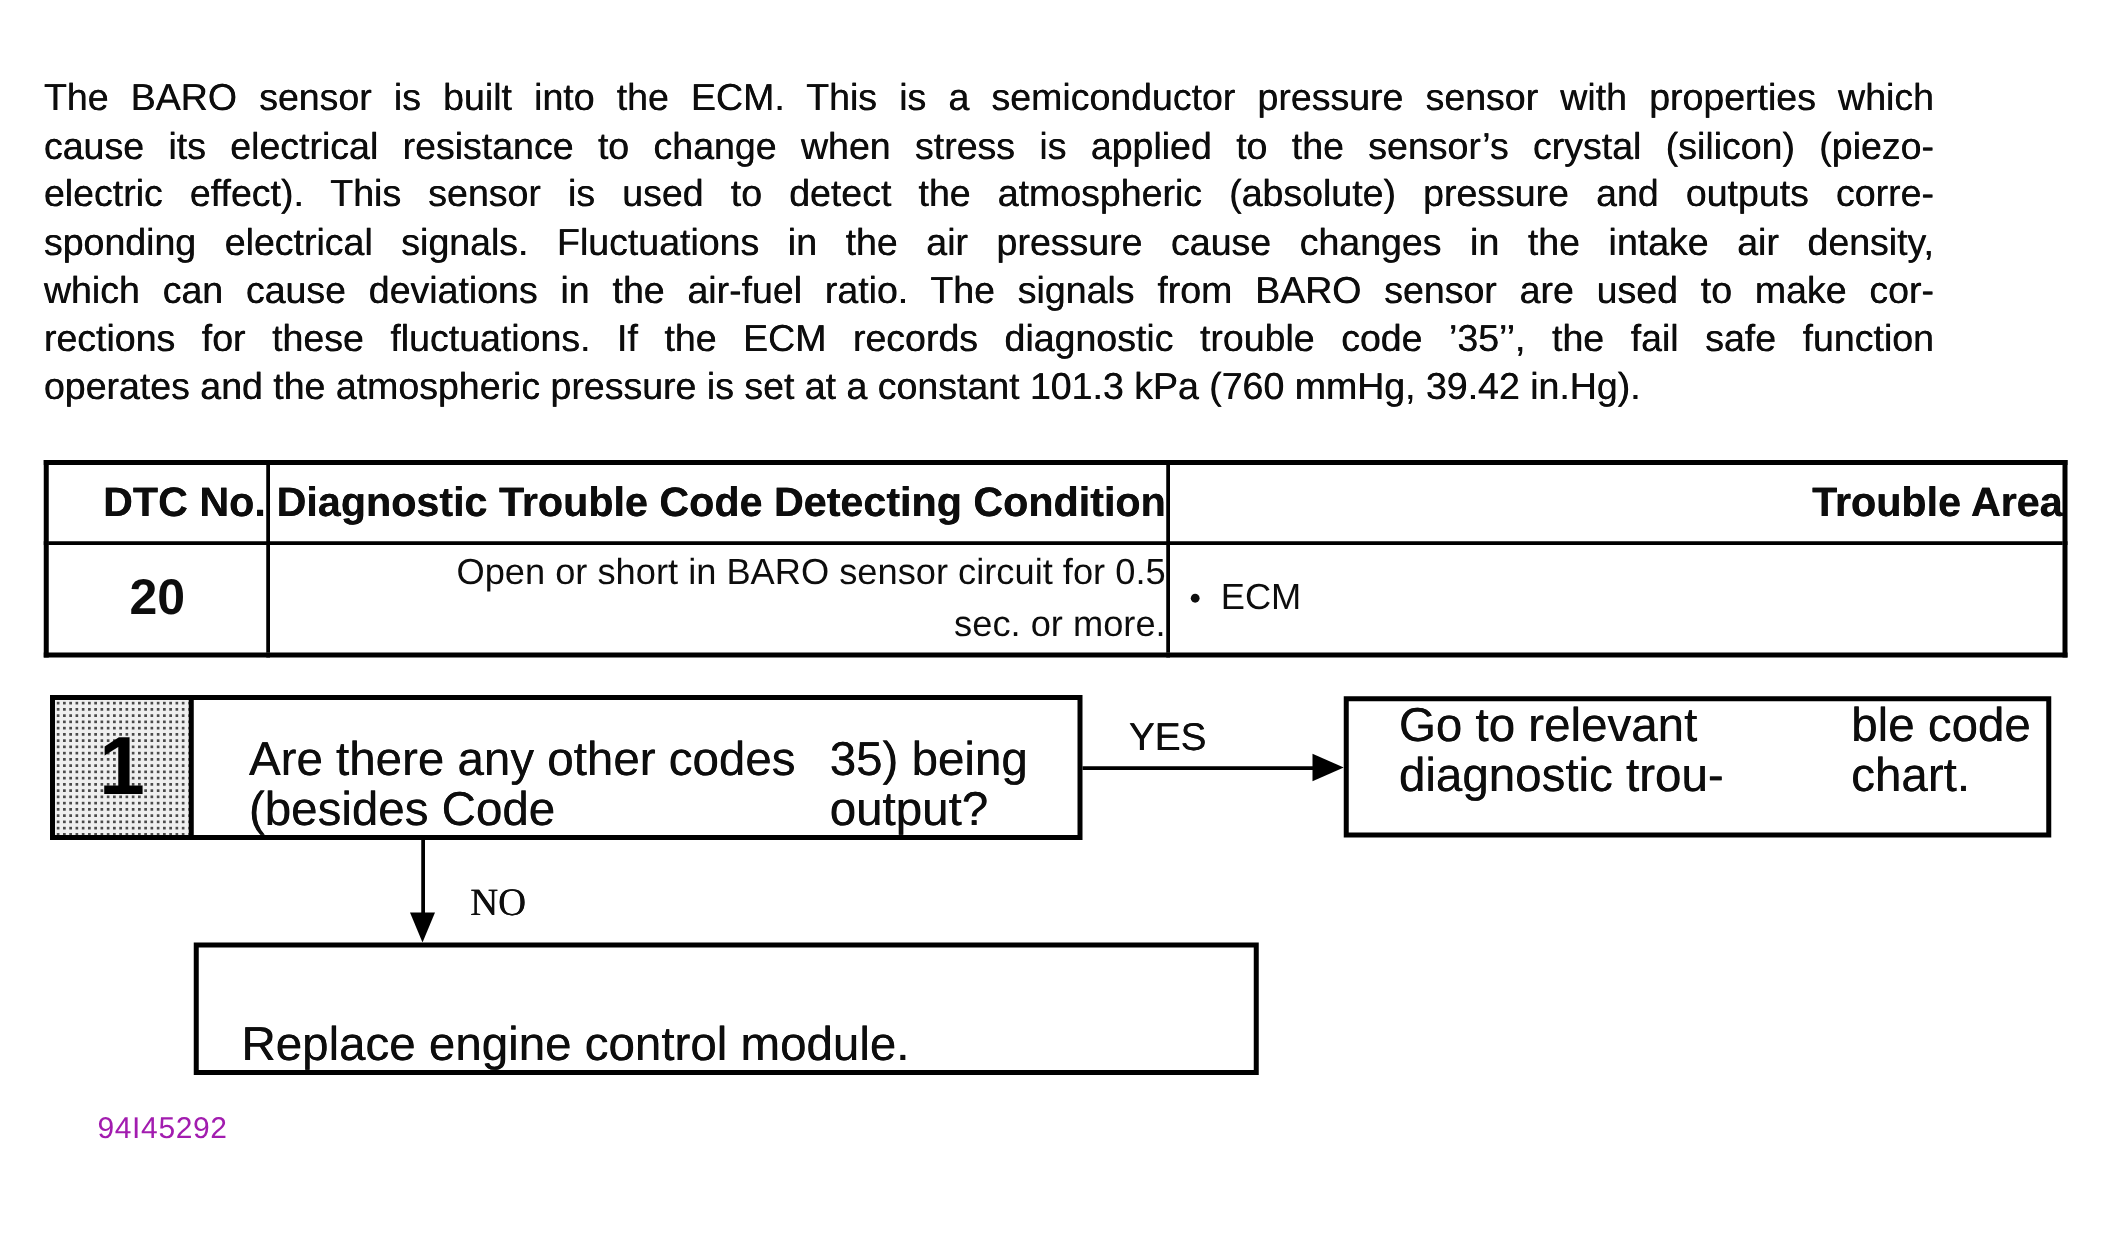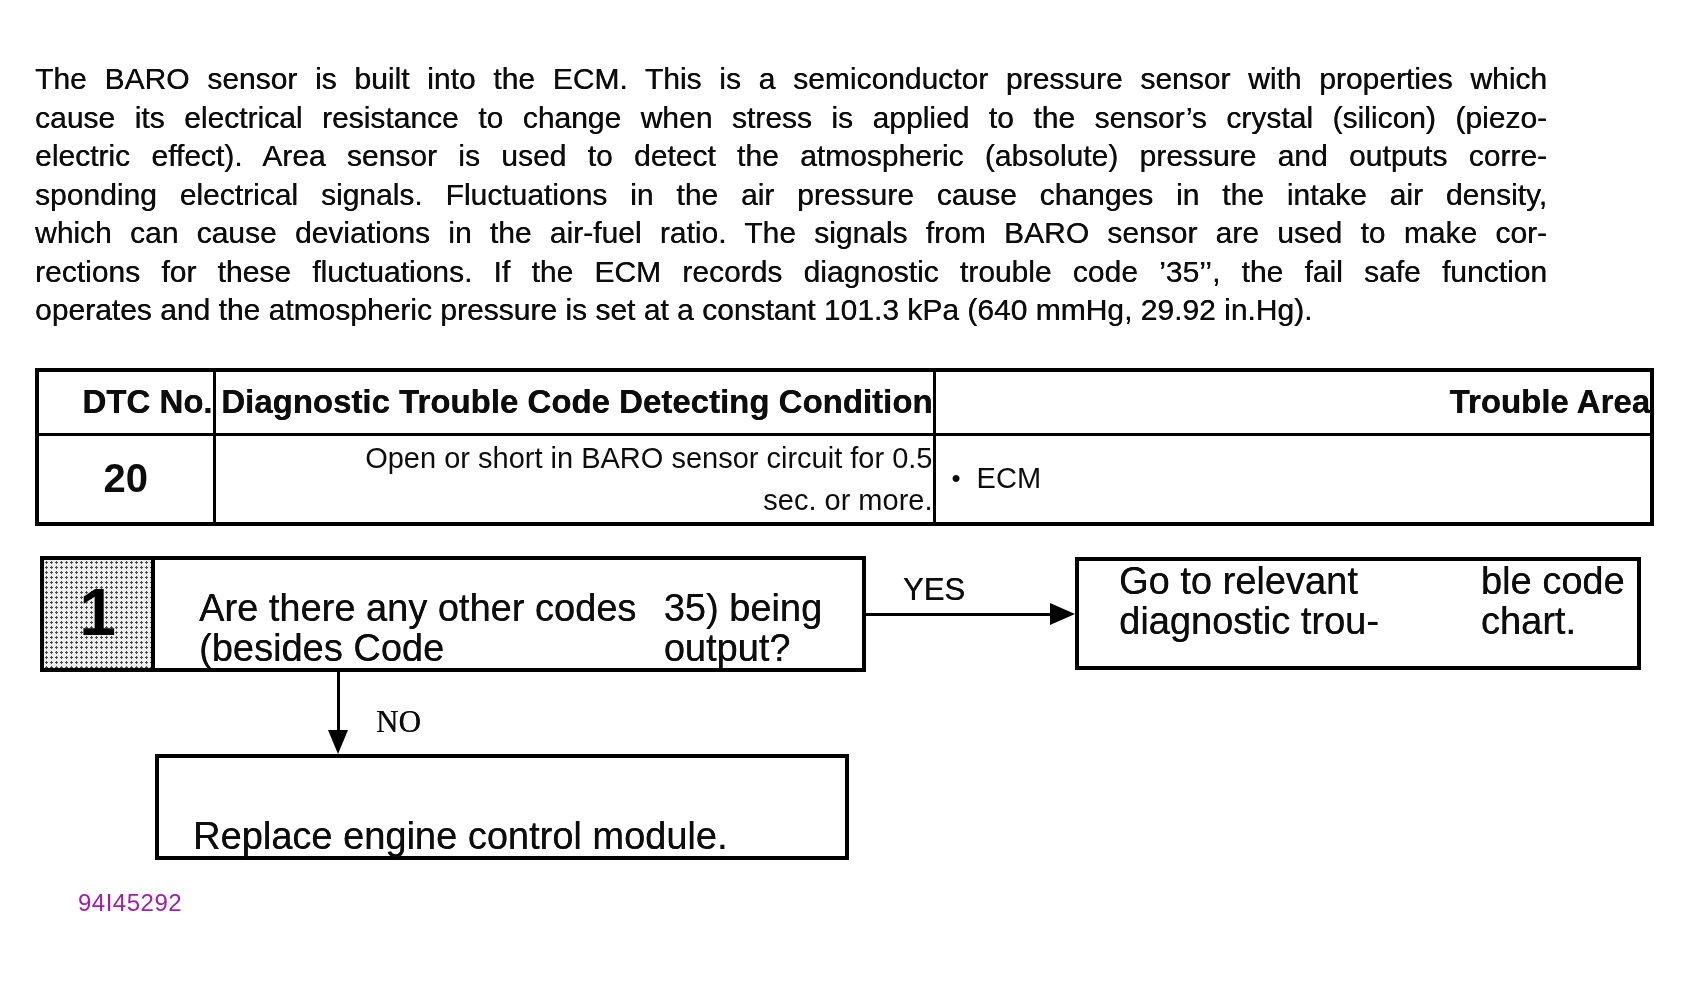--- a/index.html
+++ b/index.html
@@ -47,21 +47,21 @@
     display:flex;align-items:center;justify-content:center;
   }
   .step-num{font-size:66px;font-weight:bold;color:#000;transform:translateY(-2px);}
   .box-text{
     display:flex;justify-content:center;
     font-size:38px;line-height:40px;text-shadow:0.3px 0 0 currentColor;align-items:flex-end;
   }
   .step-text{padding-left:44px;}
   .yes-box{left:1075px;top:557px;width:566px;height:113px;}
   .yes-text{padding-left:40px;gap:43px;}
-  .replace-box{left:155px;top:754px;width:694px;height:106px;display:flex;}
+  .replace-box{left:155px;top:754px;width:852px;height:106px;display:flex;}
   .replace-text{padding-left:34px;}
   .branch-label{position:absolute;font-size:31px;text-shadow:0.3px 0 0 currentColor;}
   .yes-label{left:903px;top:572px;}
   .no-label{left:376px;top:704px;font-family:Liberation Serif, serif;}
   .hline{position:absolute;background:#000;height:3px;}
   .vline{position:absolute;background:#000;width:3px;}
   .yes-line{left:866px;top:613px;width:190px;}
   .no-line{left:337px;top:672px;height:62px;}
   .arrow-right{
     position:absolute;left:1050px;top:603px;width:0;height:0;
@@ -75,25 +75,25 @@
   .fiche-code{position:absolute;left:78px;top:889px;font-size:24px;letter-spacing:0.5px;color:#a21caf;}
 </style>
 </head>
 <body>
 
 <div class="page">
 
   <div class="intro">
     <div class="jline">The BARO sensor is built into the ECM. This is a semiconductor pressure sensor with properties which</div>
     <div class="jline">cause its electrical resistance to change when stress is applied to the sensor’s crystal (silicon) (piezo-</div>
-    <div class="jline">electric effect). Area sensor is used to detect the atmospheric (absolute) pressure and outputs corre-</div>
+    <div class="jline">electric effect). This sensor is used to detect the atmospheric (absolute) pressure and outputs corre-</div>
     <div class="jline">sponding electrical signals. Fluctuations in the air pressure cause changes in the intake air density,</div>
     <div class="jline">which can cause deviations in the air-fuel ratio. The signals from BARO sensor are used to make cor-</div>
     <div class="jline">rections for these fluctuations. If the ECM records diagnostic trouble code ’35’’, the fail safe function</div>
-    <div class="lline">operates and the atmospheric pressure is set at a constant 101.3 kPa (640 mmHg, 29.92 in.Hg).</div>
+    <div class="lline">operates and the atmospheric pressure is set at a constant 101.3 kPa (760 mmHg, 39.42 in.Hg).</div>
   </div>
 
   <table class="dtc-table">
     <colgroup>
       <col style="width:177px">
       <col style="width:720px">
       <col style="width:718px">
     </colgroup>
     <tbody>
         <tr class="hdr">

